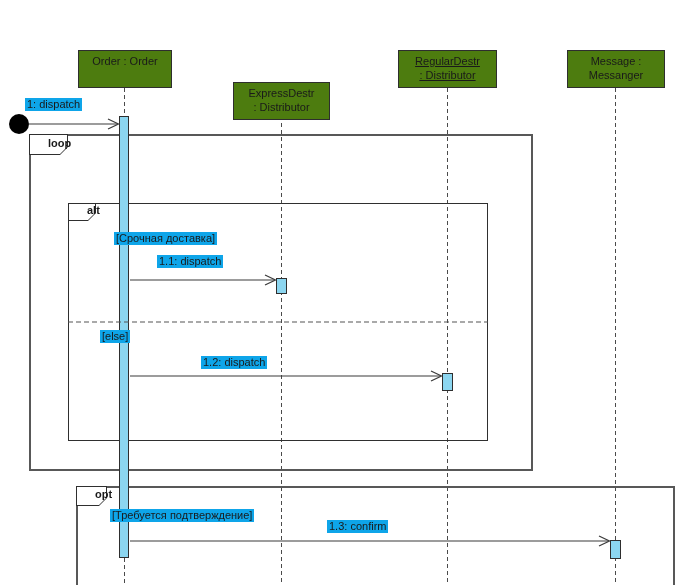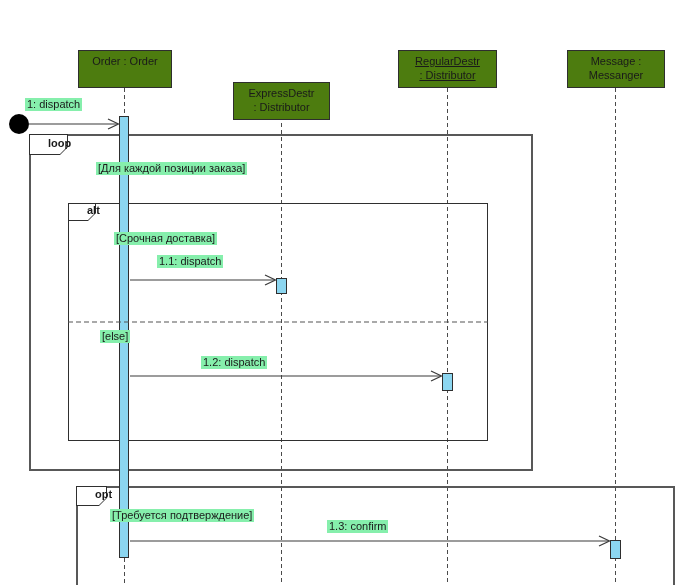--- a/index.html
+++ b/index.html
@@ -34,42 +34,41 @@
     background:#4d7c0f;border:1.5px solid #2e2e2e;text-align:center;padding-top:3px;
     line-height:14px;
   }
   .head span{display:block;}
   
   .activation{
     position:absolute;z-index:5;box-sizing:border-box;
     background:#8CD6F0;border:1px solid #2e2e2e;
   }
   
-  .lbl{position:absolute;z-index:6;background:#86efac;white-space:nowrap;padding:0 2px;line-height:13px;}
+  .lbl{position:absolute;z-index:6;background:#0ea5e9;white-space:nowrap;padding:0 2px;line-height:13px;}
   .op-lbl-loop{line-height:18px;}
   svg.overlay{position:absolute;left:0;top:0;z-index:7;pointer-events:none;}
 </style>
 </head>
 <body>
 
 <div id="stage">
 
   <div class="lifeline" style="left:124px;top:88px;height:28px;"></div>
   <div class="lifeline" style="left:124px;top:558px;height:27px;"></div>
   <div class="lifeline" style="left:281px;top:88px;height:497px;"></div>
   <div class="lifeline" style="left:447px;top:88px;height:497px;"></div>
   <div class="lifeline" style="left:615px;top:88px;height:497px;"></div>
 
   <div class="frame loop" style="left:29px;top:134px;width:504px;height:337px;"></div>
   <div class="pent" style="left:29px;top:134px;width:39px;height:21px;">
     <span class="p-outer"></span>
       <span class="p-inner"></span>
     <span class="p-lbl op-lbl-loop">loop</span>
   </div>
-  <div class="lbl" style="left:96px;top:162px;">[Для каждой позиции заказа]</div>
 
   <div class="frame alt" style="left:68px;top:203px;width:420px;height:238px;"></div>
   <div class="pent" style="left:68px;top:203px;width:28px;height:18px;">
     <span class="p-outer"></span>
       <span class="p-inner"></span>
     <span class="p-lbl" style="line-height:15px;">alt</span>
   </div>
   <div class="lbl" style="left:114px;top:232px;">[Срочная доставка]</div>
   <div class="lbl" style="left:100px;top:330px;">[else]</div>
 

